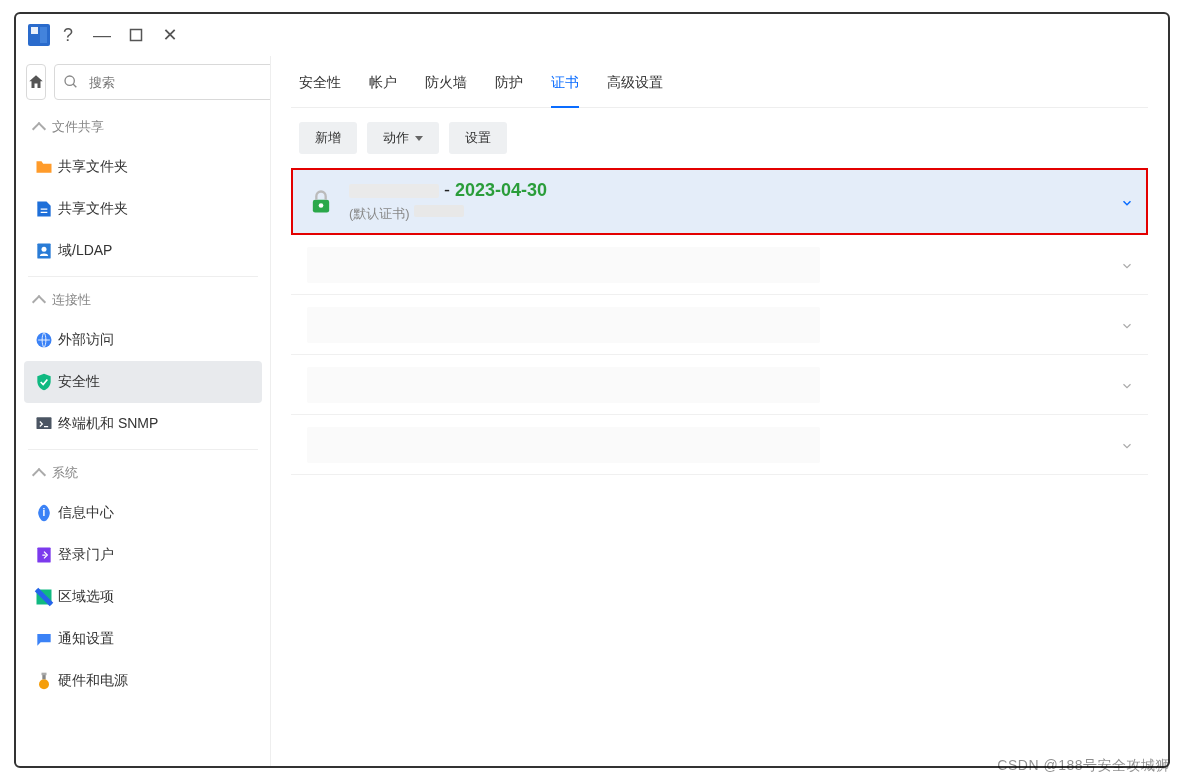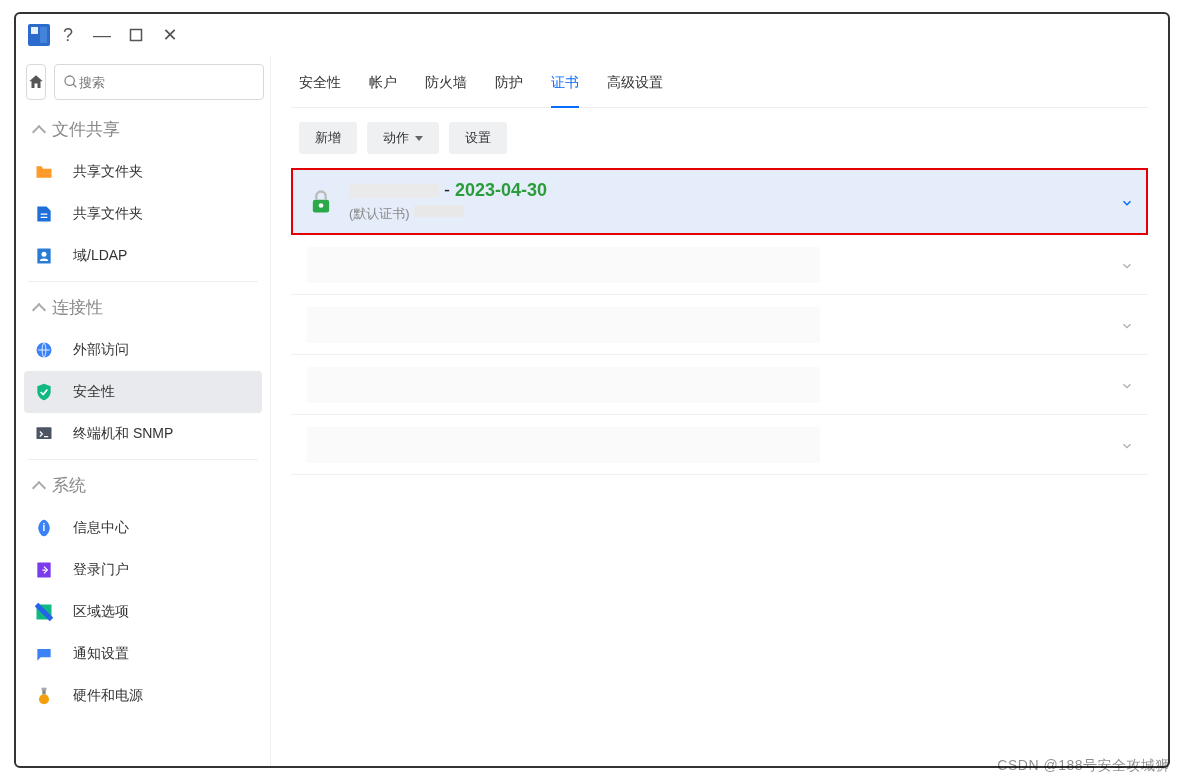--- a/index.html
+++ b/index.html
@@ -9,25 +9,25 @@
     .app-icon { width: 22px; height: 22px; background: #2a6bcc; margin-right: 10px; border-radius: 2px; position: relative; }
     .app-icon::before { content: ""; position: absolute; left: 3px; top: 3px; width: 7px; height: 7px; background: #fff; opacity: 0.9; }
     .app-icon::after { content: ""; position: absolute; right: 3px; top: 3px; width: 7px; height: 16px; background: #4a8ae0; opacity: 0.8; }
     .app-title { font-size: 14px; color: #333; font-weight: 500; flex: 1; }
     .title-controls { display: flex; gap: 18px; align-items: center; }
     .tc { width: 16px; height: 16px; color: #555; display: flex; align-items: center; justify-content: center; cursor: pointer; font-size: 18px; font-weight: 500; }
     .body { flex: 1; display: flex; overflow: hidden; }
     .sidebar { width: 255px; border-right: 1px solid #eee; display: flex; flex-direction: column; padding-top: 8px; overflow-y: auto; }
     .sidebar-top { display: flex; gap: 8px; padding: 0 10px 8px 10px; align-items: center; }
     .home-btn { width: 38px; height: 36px; border: 1px solid #d9d9d9; border-radius: 4px; background: #fff; display: flex; align-items: center; justify-content: center; cursor: pointer; }
-    .search-wrap { flex: 1; height: 36px; border: 1px solid #d9d9d9; border-radius: 4px; display: flex; align-items: center; padding: 0 8px; gap: 0; }
+    .search-wrap { flex: 1; height: 36px; border: 1px solid #d9d9d9; border-radius: 4px; display: flex; align-items: center; padding: 0 8px; gap: 10px; }
     .search-wrap input { border: none; outline: none; flex: 1; font-size: 13px; color: #666; background: transparent; }
-    .section-header { display: flex; align-items: center; gap: 8px; padding: 10px 18px; color: #888; font-size: 17px; cursor: pointer; }
+    .section-header { display: flex; align-items: center; gap: 8px; padding: 10px 18px; color: #888; font-size: 13px; cursor: pointer; }
     .chev-up { width: 10px; height: 10px; border-left: 2px solid #aaa; border-top: 2px solid #aaa; transform: rotate(45deg); margin-top: 4px; }
-    .sidebar-item { display: flex; align-items: center; gap: 19px; padding: 11px 18px; cursor: pointer; font-size: 14px; color: #333; }
+    .sidebar-item { display: flex; align-items: center; gap: 4px; padding: 11px 18px; cursor: pointer; font-size: 14px; color: #333; }
     .sidebar-item.active { background: #e8eaed; border-radius: 4px; margin: 0 8px; padding: 11px 10px; }
     .s-icon { width: 20px; height: 20px; flex: 0 0 20px; display: flex; align-items: center; justify-content: center; }
     .sidebar-divider { height: 1px; background: #eee; margin: 4px 12px; }
     .main { flex: 1; display: flex; flex-direction: column; padding: 0 20px; }
     .tabs { display: flex; gap: 28px; padding: 18px 8px 0 8px; border-bottom: 1px solid #eee; }
     .tab { font-size: 14px; color: #333; padding-bottom: 14px; cursor: pointer; font-weight: 500; }
     .tab.active { color: #0a6cff; border-bottom: 2px solid #0a6cff; margin-bottom: -1px; }
     .toolbar { display: flex; gap: 10px; padding: 14px 8px; }
     .tbtn { background: #eef0f2; border: none; padding: 7px 16px; font-size: 13px; color: #333; border-radius: 3px; cursor: pointer; display: flex; align-items: center; gap: 4px; }
     .tbtn .caret { width: 0; height: 0; border-left: 4px solid transparent; border-right: 4px solid transparent; border-top: 5px solid #666; margin-left: 2px; }

